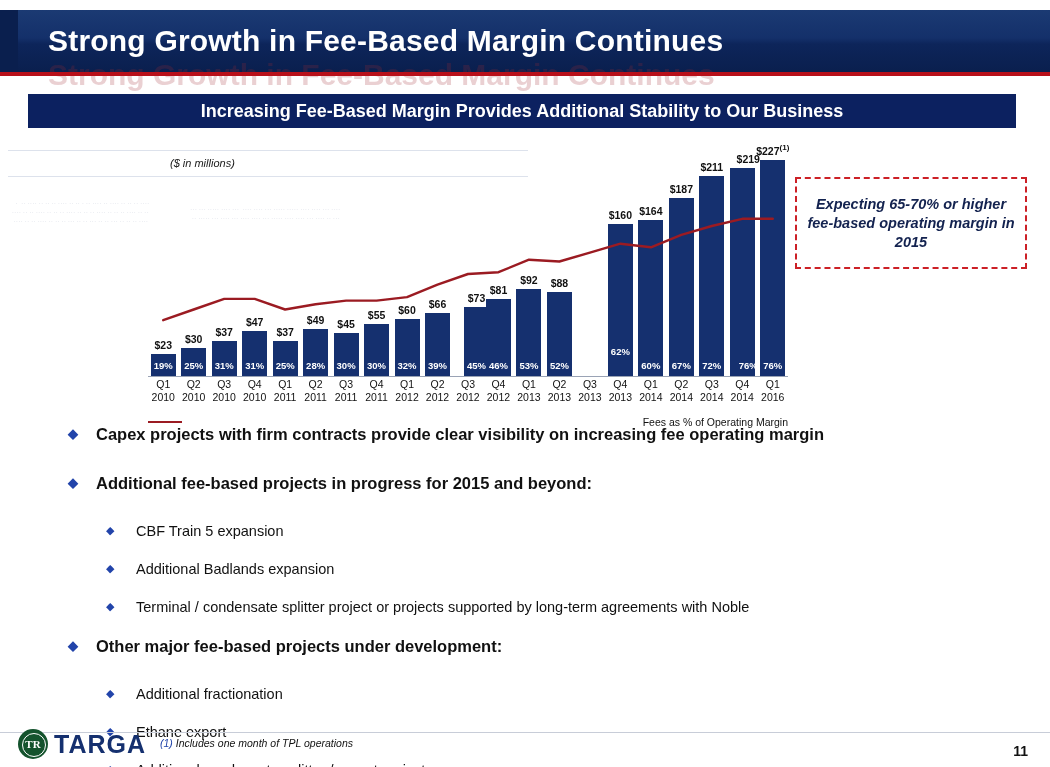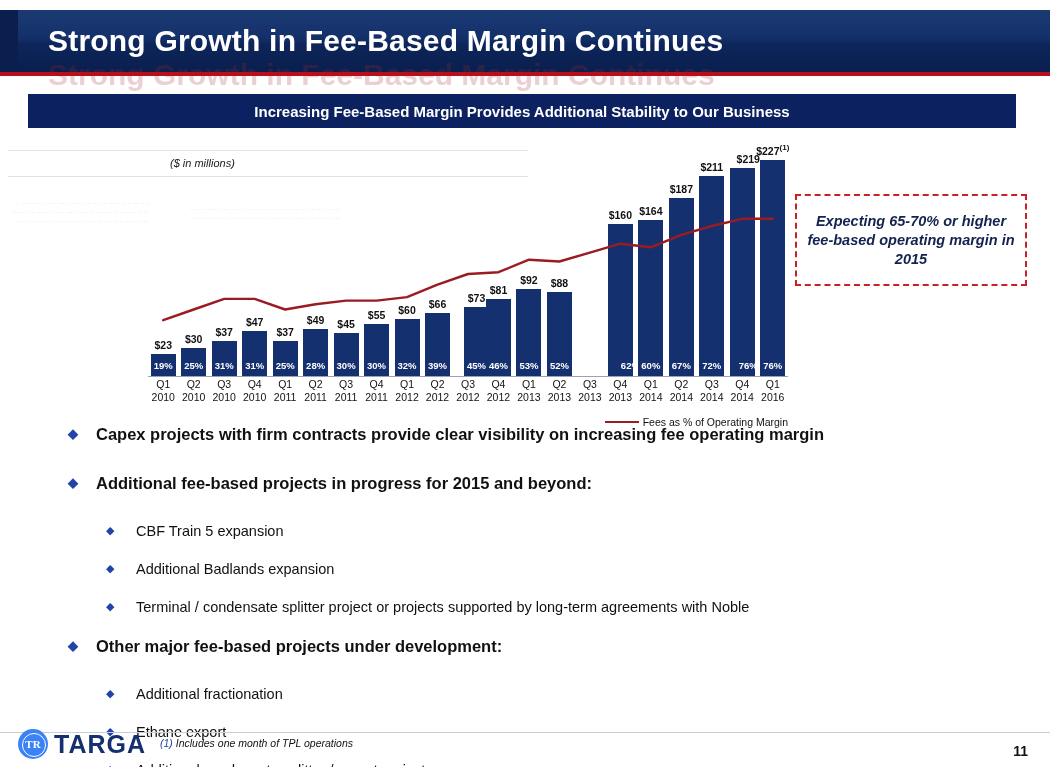--- a/index.html
+++ b/index.html
@@ -58,21 +58,21 @@
     position: absolute;
     left: 28px; top: 94px;
     width: 988px; height: 34px;
     background: #0c2160;
     display: flex;
     align-items: center;
     justify-content: center;
   }
   .subtitle-text {
     color: #ffffff;
-    font-size: 15px;
+    font-size: 18px;
     font-weight: bold;
   }
 
   
   .ghost-block {
     position: absolute;
     color: rgba(80,100,140,0.22);
     font-size: 7px;
     line-height: 9px;
     font-family: "Liberation Serif", serif;
@@ -157,41 +157,41 @@
     left: 148px; top: 18px;
     width: 640px; height: 228px;
     pointer-events: none;
   }
   .legend {
     position: absolute;
     left: 148px; top: 286px;
     width: 640px;
     display: flex;
     align-items: center;
-    justify-content: flex-end;
+    justify-content: space-between;
     gap: 4px;
   }
   .legend-line {
     display: inline-block;
     width: 34px; height: 2.5px;
     background: #9b1b22;
   }
   .legend-text {
     font-size: 10.5px;
     color: #111111;
   }
   .footnote-sup {
     font-size: 8px;
     vertical-align: super;
   }
 
   
   .callout {
     position: absolute;
-    left: 795px; top: 194px;
+    left: 795px; top: 177px;
     width: 228px; height: 88px;
     border: 2px dashed #cc2026;
     display: flex;
     align-items: center;
     justify-content: flex-end;
     text-align: center;
     background: #ffffff;
   }
   .callout-text {
     font-size: 14.5px;
@@ -241,21 +241,21 @@
   .logo {
     position: absolute;
     left: 18px; bottom: 8px;
     display: flex;
     align-items: center;
     gap: 6px;
   }
   .logo-mark {
     width: 30px; height: 30px;
     border-radius: 50%;
-    background: #3b82f6;
+    background: #14532d;
     position: relative;
     text-decoration: underline;
   }
   .logo-mark::after {
     content: "";
     position: absolute;
     left: 4px; top: 4px;
     width: 22px; height: 22px;
     border-radius: 50%;
     border: 1.5px solid #ffffff;
@@ -391,21 +391,21 @@
         <div class="bar-pct" style="bottom: 5px;">53%</div>
       </div>
       <div class="bar-col" style="left: 398.929px; height: 228px;">
         <div class="bar" style="height: 83.6px;"></div>
         <div class="bar-value" style="bottom: 86.6px;">$88</div>
         <div class="bar-pct" style="bottom: 5px;">52%</div>
       </div>
       <div class="bar-col" style="left: 459.881px; height: 228px;">
         <div class="bar" style="height: 152px;"></div>
         <div class="bar-value" style="bottom: 155px;">$160</div>
-        <div class="bar-pct" style="bottom: 5px; margin-left: 10px;">62%</div>
+        <div class="bar-pct" style="bottom: 19px;">62%</div>
       </div>
       <div class="bar-col" style="left: 490.357px; height: 228px;">
         <div class="bar" style="height: 155.8px;"></div>
         <div class="bar-value" style="bottom: 158.8px;">$164</div>
         <div class="bar-pct" style="bottom: 5px;">60%</div>
       </div>
       <div class="bar-col" style="left: 520.833px; height: 228px;">
         <div class="bar" style="height: 177.65px;"></div>
         <div class="bar-value" style="bottom: 180.65px;">$187</div>
         <div class="bar-pct" style="bottom: 5px;">67%</div>

